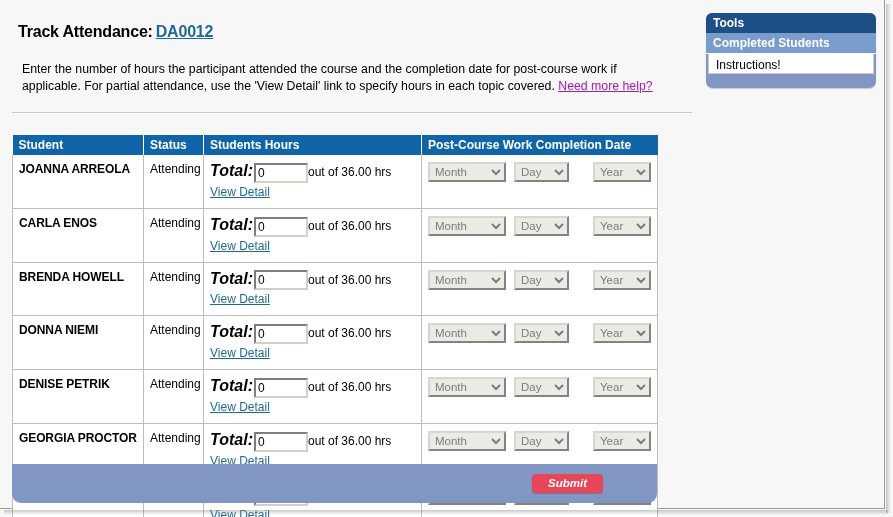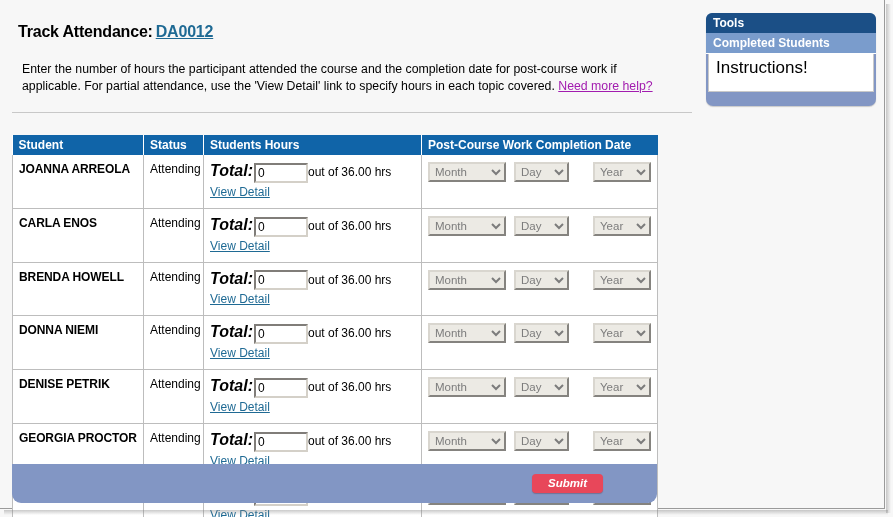--- a/index.html
+++ b/index.html
@@ -111,22 +111,22 @@
     background: #7a9ccc;
     color: #ffffff;
     font-weight: bold;
     font-size: 12px;
     padding: 3px 0 3px 7px;
     border-bottom: 1px solid #ffffff;
   }
   #tools-instructions {
     background: #ffffff;
     color: #000;
-    font-size: 17px;
-    padding: 4px 0 13px 7px;
+    font-size: 12px;
+    padding: 4px 0 1px 7px;
     margin: 0 2px;
     border: 1px solid #c9c9c9;
     border-top: none;
   }
 
   
   #table-wrap {
     position: absolute;
     left: 12px;
     top: 135px;

